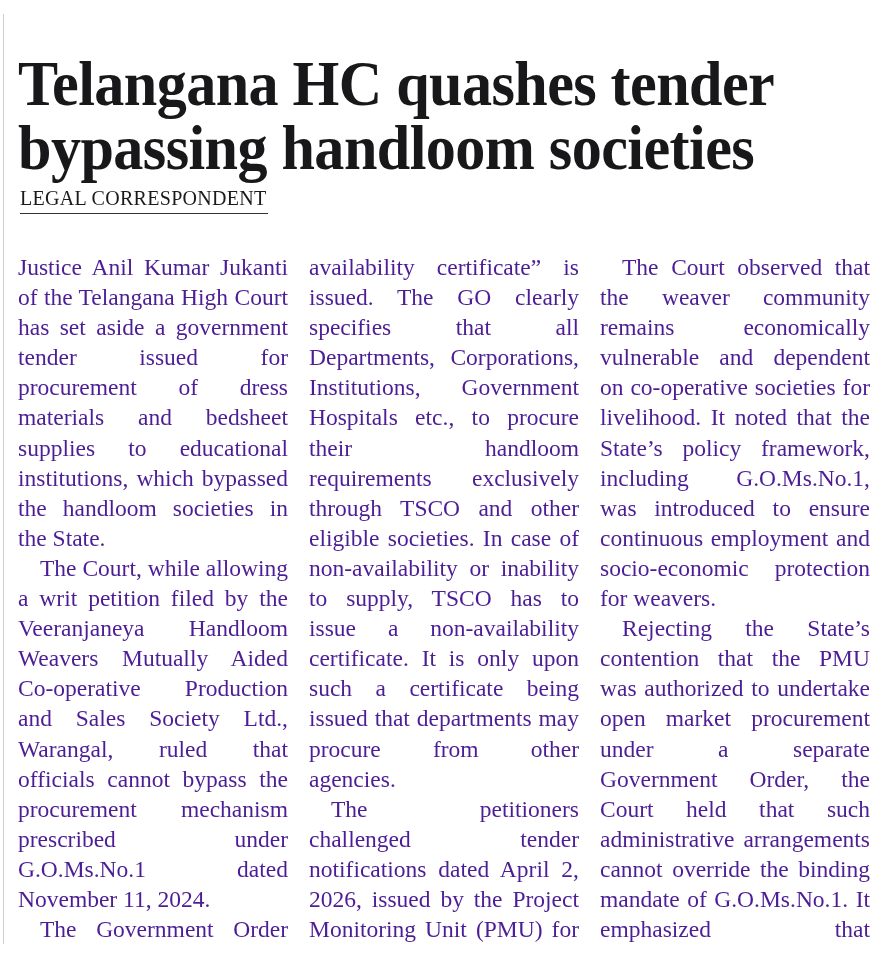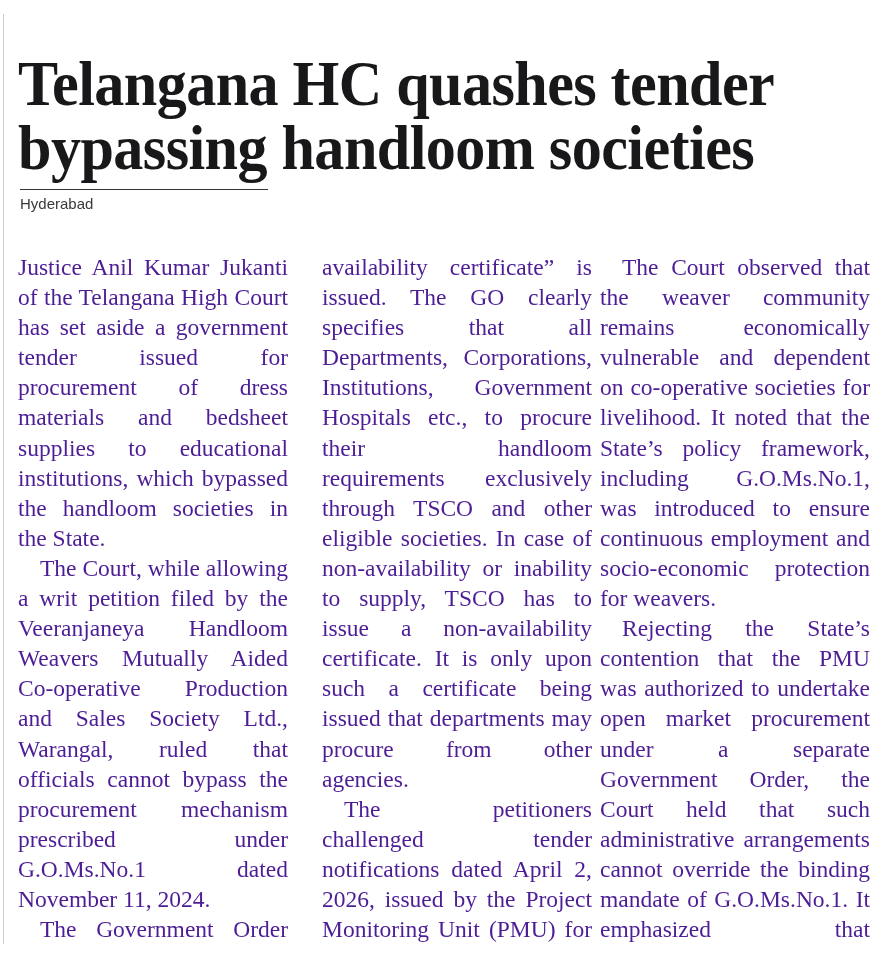--- a/index.html
+++ b/index.html
@@ -87,21 +87,21 @@
   }
 
   .col {
     position: absolute;
     top: 0;
     width: 270px;
     height: 690px;
     overflow: hidden;
   }
   .col-1 { left: 0px; }
-  .col-2 { left: 304px; }
+  .col-2 { left: 291px; }
   .col-3 { left: 582px; }
 
   .col p {
     margin: 0;
     font-family: "Liberation Serif", "DejaVu Serif", serif;
     font-size: 23.5px;
     line-height: 30.1px;
     text-align: justify;
     text-justify: inter-word;
     color: #4c1d95;
@@ -117,22 +117,22 @@
 </head>
 <body>
 
 <div class="page">
 
   <div class="left-rule"></div>
 
   <h1 class="headline">Telangana HC quashes tender bypassing handloom societies</h1>
 
   <div class="byline-block">
+    <div class="byline-name">LEGAL CORRESPONDENT</div>
     <div class="byline-rule"></div>
-    <div class="byline-city">Hyderabad</div>
   </div>
 
   <div class="columns">
     <div class="col col-1">
         <p>Justice Anil Kumar Jukanti of the Telangana High Court has set aside a government tender issued for procurement of dress materials and bedsheet supplies to educational institutions, which bypassed the handloom societies in the State.</p>
         <p class="indent">The Court, while allowing a writ petition filed by the Veeranjaneya Handloom Weavers Mutually Aided Co-operative Production and Sales Society Ltd., Warangal, ruled that officials cannot bypass the procurement mechanism prescribed under G.O.Ms.No.1 dated November 11, 2024.</p>
         <p class="indent">The Government Order mandates that all departments procure handloom products exclusively through the Telangana State Handloom Weavers Co-operative Society Limited (TSCO), unless a “non-</p>
       </div>
     <div class="col col-2">
         <p>availability certificate” is issued. The GO clearly specifies that all Departments, Corporations, Institutions, Government Hospitals etc., to procure their handloom requirements exclusively through TSCO and other eligible societies. In case of non-availability or inability to supply, TSCO has to issue a non-availability certificate. It is only upon such a certificate being issued that departments may procure from other agencies.</p>

